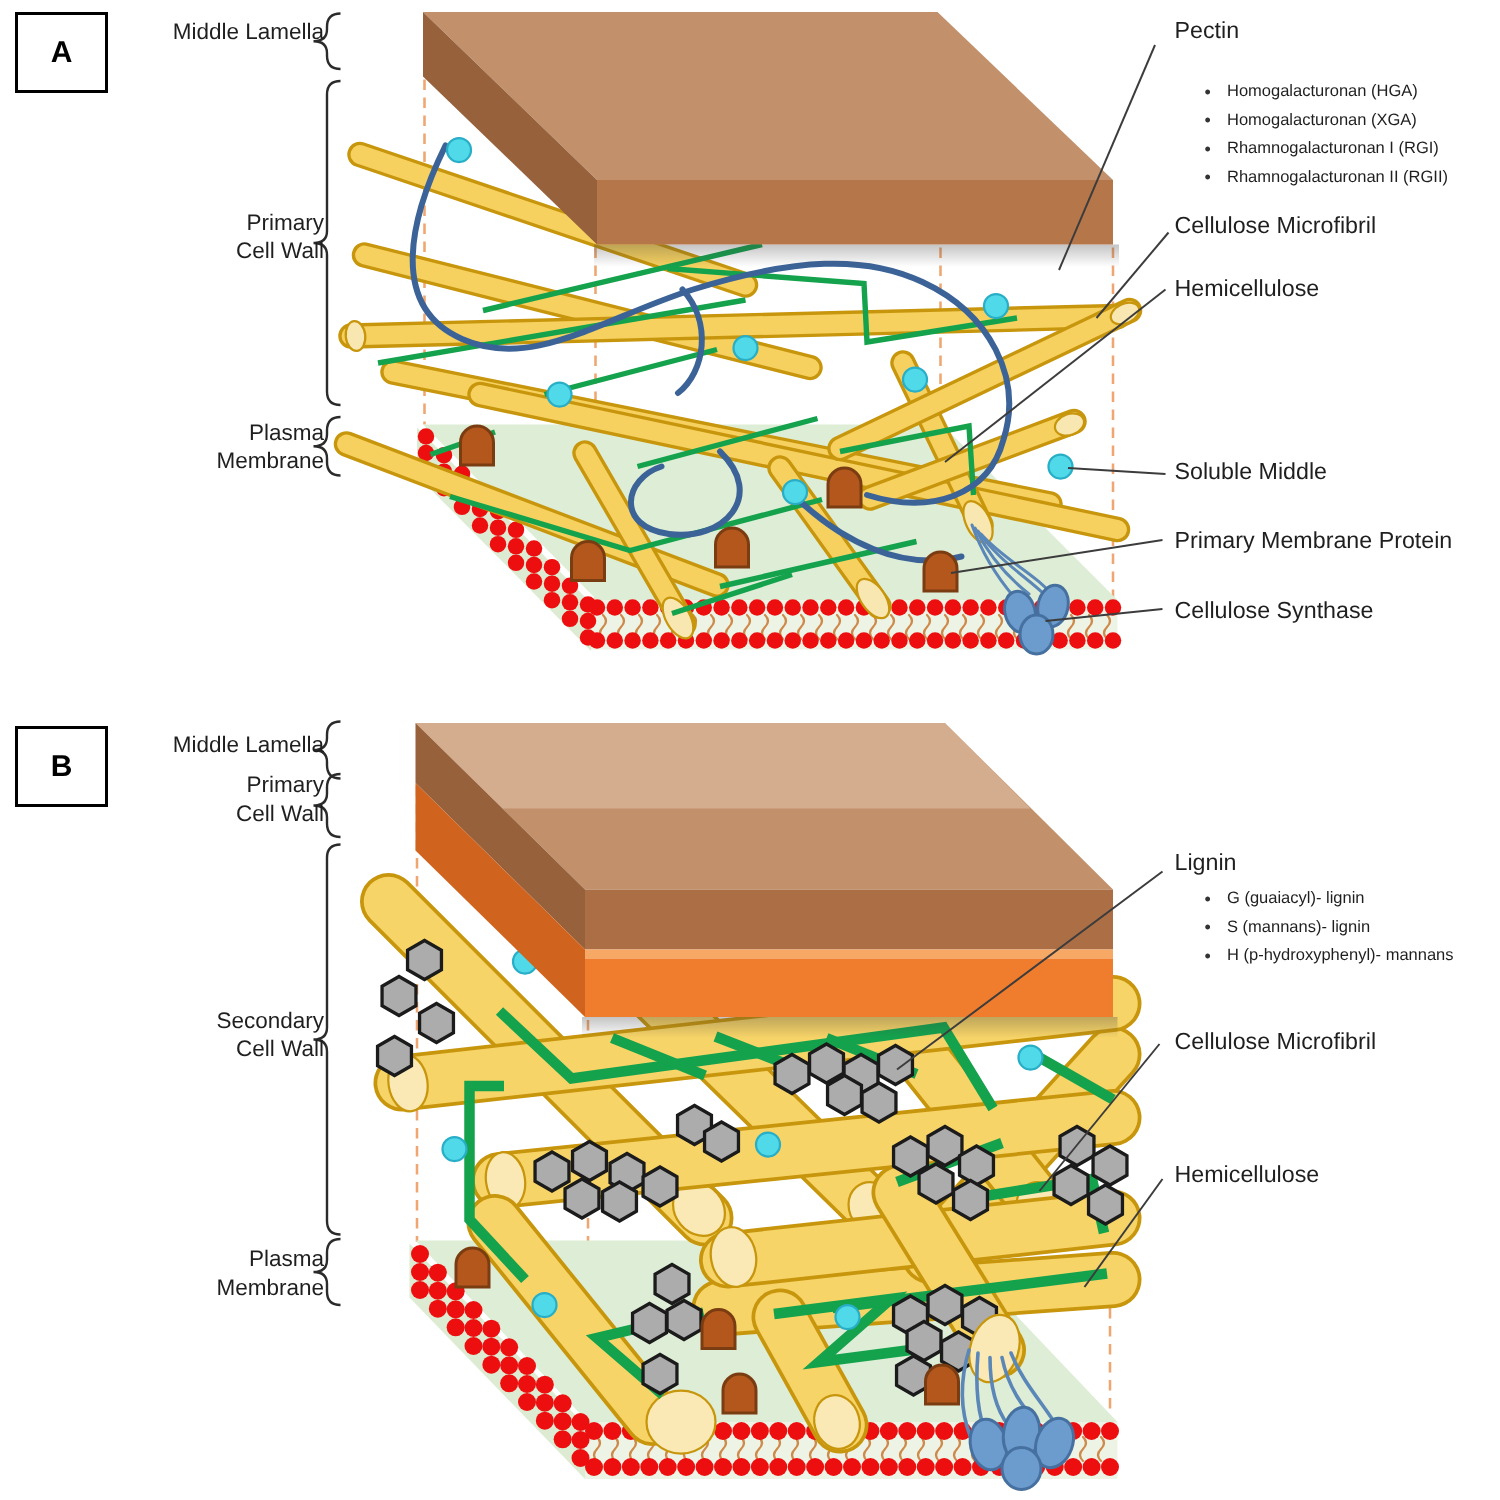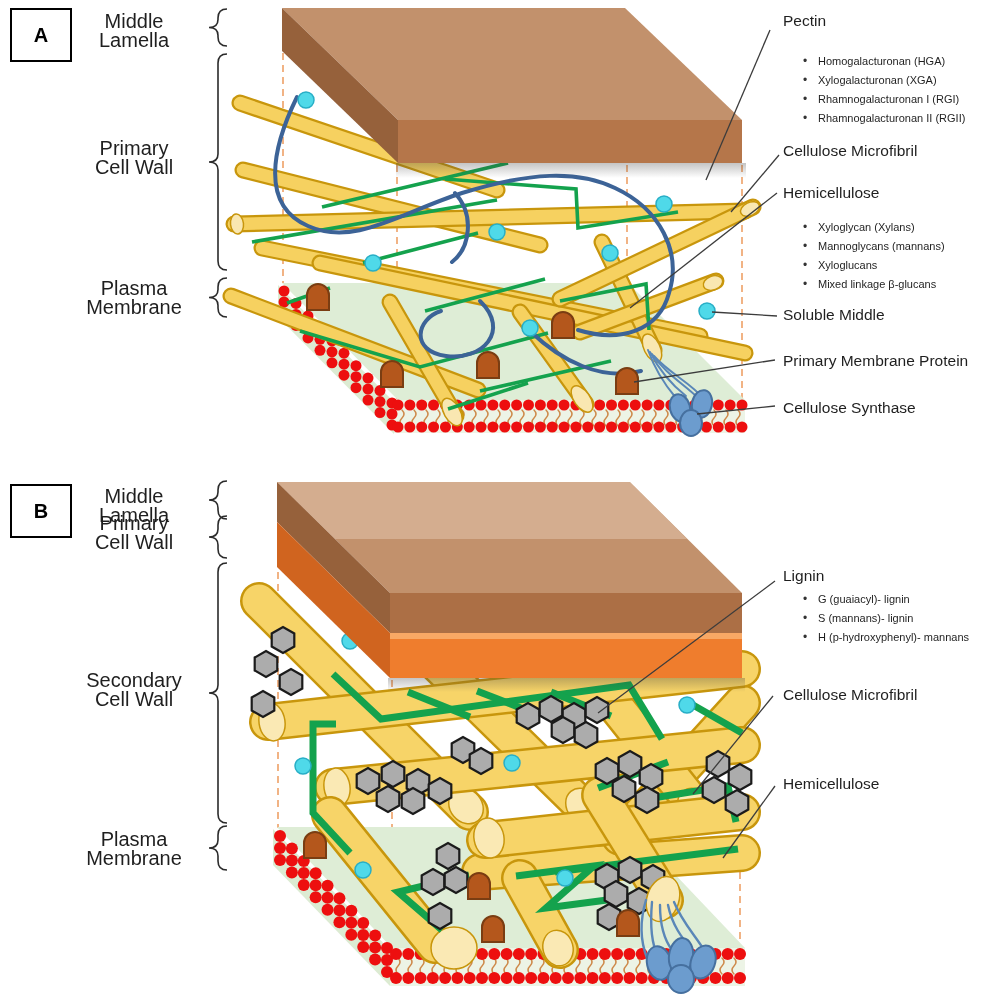--- a/index.html
+++ b/index.html
@@ -2,22 +2,22 @@
 <html><head>
 <meta charset="utf-8">
 <style>
   html,body{margin:0;padding:0;background:#fff;}
   .stage{position:relative;width:1000px;height:1000px;background:#ffffff;
          font-family:"Liberation Sans",sans-serif;overflow:hidden;color:#1f1f1f;}
   .stage svg{position:absolute;left:0;top:0;}
   .tagbox{position:absolute;width:58px;height:50px;border:2px solid #000;background:#fff;
           display:flex;align-items:center;justify-content:center;
           font-size:20px;font-weight:bold;color:#000;}
-  .leftlbl{position:absolute;left:70px;width:128px;text-align:center;
-           font-size:20px;line-height:19px;}
+  .leftlbl{position:absolute;left:88px;width:128px;text-align:right;
+           font-size:15px;line-height:19px;}
   .rtitle{position:absolute;left:783px;font-size:15.5px;white-space:nowrap;text-align:center;}
   .rlist{position:absolute;left:786px;margin:14px;padding:0;list-style:none;
          font-size:11px;line-height:19px;white-space:nowrap;}
   .rlist li{position:relative;padding-left:18px;}
   .rlist li::before{content:"•";position:absolute;left:3px;top:0;font-size:12px;color:#333;}
 </style>
 </head>
 <body>
 
 <div class="stage">
@@ -524,32 +524,26 @@
     <div>Cell Wall</div>
   </div>
   <div class="leftlbl" style="top:279px">
     <div>Plasma</div>
     <div>Membrane</div>
   </div>
 
   <div class="rtitle" style="top:12px">Pectin</div>
   <ul class="rlist" style="top:38px">
     <li>Homogalacturonan (HGA)</li>
-    <li>Xylogalacturonan (XGA)</li>
+    <li>Homogalacturonan (XGA)</li>
     <li>Rhamnogalacturonan I (RGI)</li>
     <li>Rhamnogalacturonan II (RGII)</li>
   </ul>
   <div class="rtitle" style="top:142px">Cellulose Microfibril</div>
   <div class="rtitle" style="top:184px">Hemicellulose</div>
-  <ul class="rlist" style="top:204px">
-    <li>Xyloglycan (Xylans)</li>
-    <li>Mannoglycans (mannans)</li>
-    <li>Xyloglucans</li>
-    <li>Mixed linkage β-glucans</li>
-  </ul>
   <div class="rtitle" style="top:306px">Soluble Middle</div>
   <div class="rtitle" style="top:352px">Primary Membrane Protein</div>
   <div class="rtitle" style="top:399px">Cellulose Synthase</div>
 
   <div class="leftlbl" style="top:487px">Middle Lamella</div>
   <div class="leftlbl" style="top:514px">
     <div>Primary</div>
     <div>Cell Wall</div>
   </div>
   <div class="leftlbl" style="top:671px">

